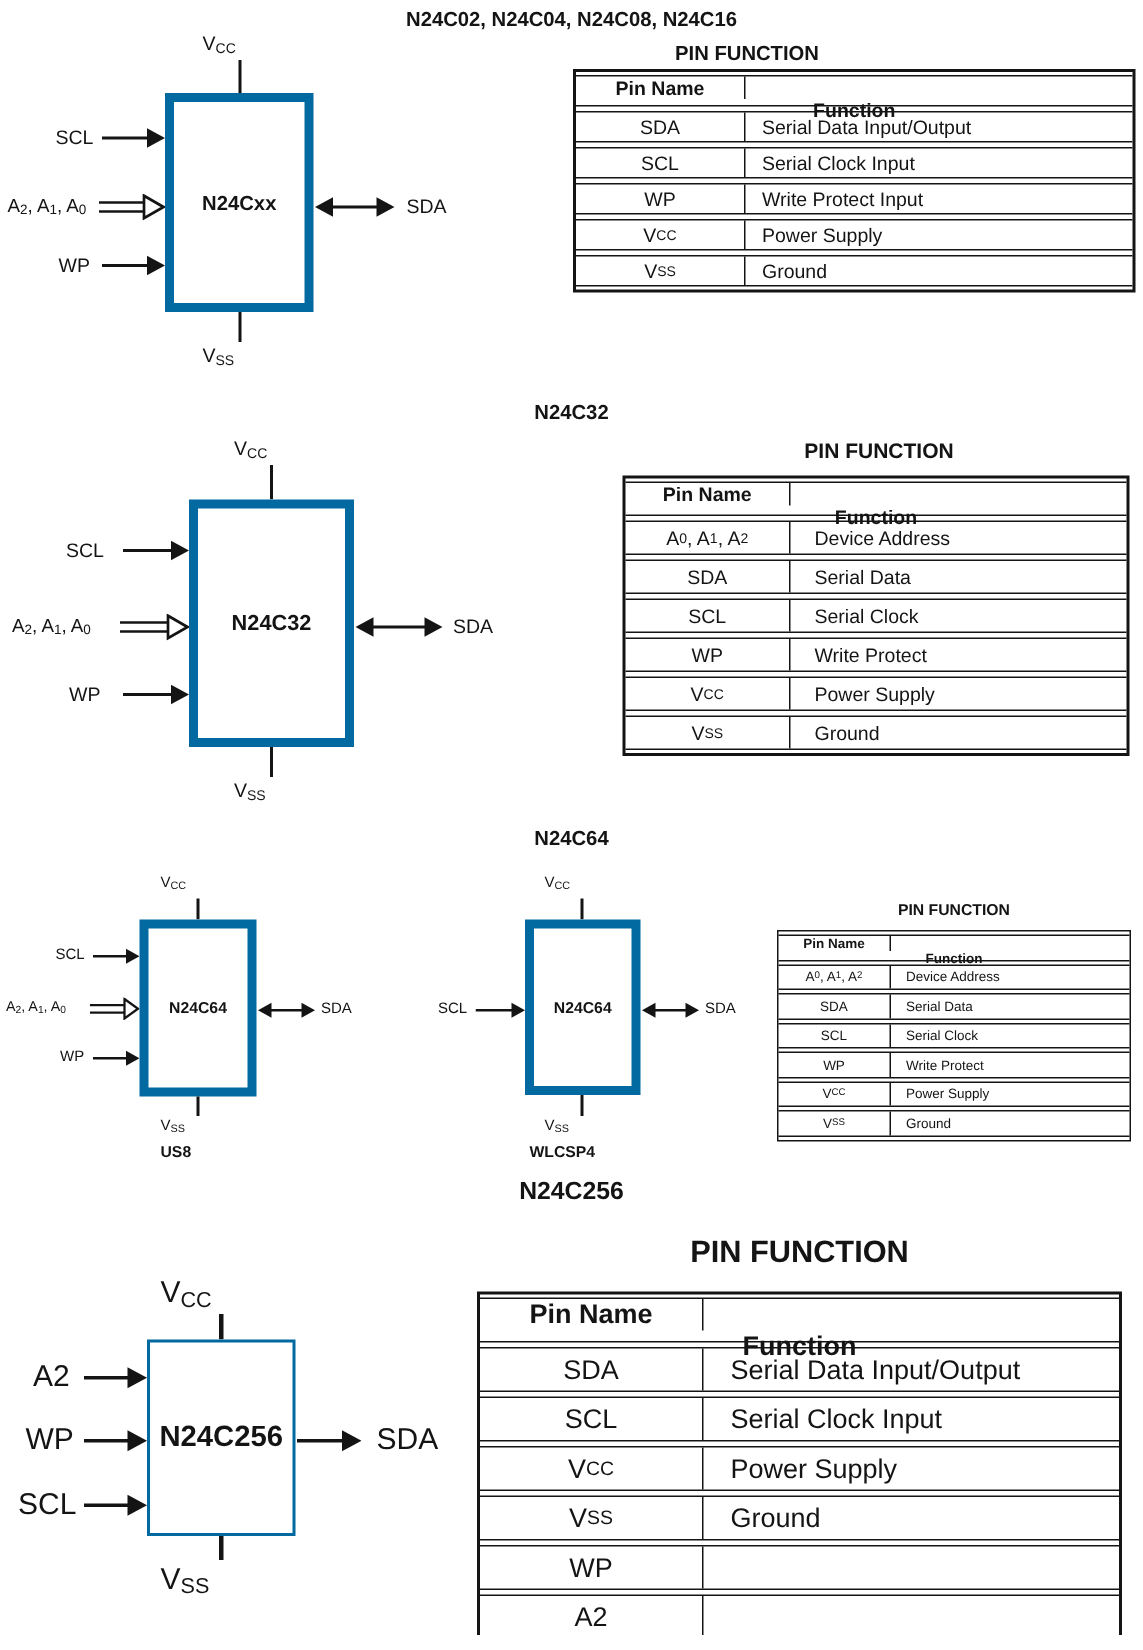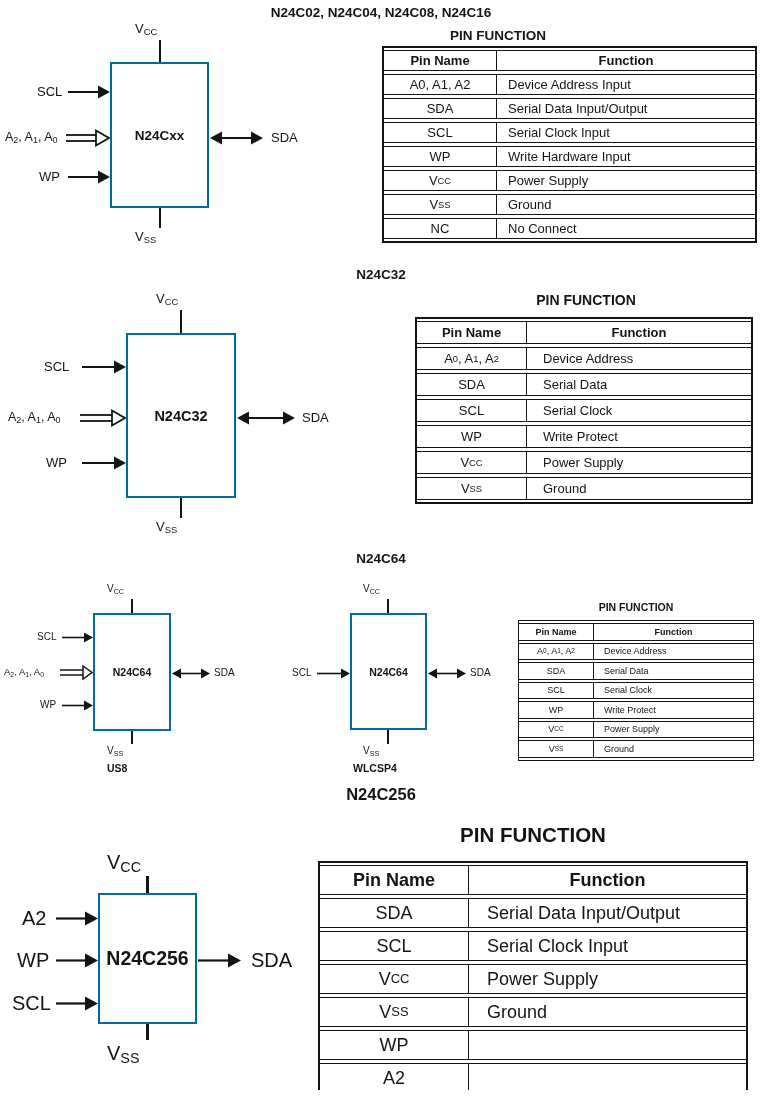--- a/index.html
+++ b/index.html
@@ -8,38 +8,38 @@
   .abs { position: absolute; }
   .ctr { text-align: left; }
   .bold { font-weight: bold; }
   sub { font-size: 0.72em; vertical-align: -0.22em; line-height: 0; }
 
   
   .sec-title { left: 0; width: 762px; text-align: center; font-weight: bold; }
   .tbl-heading { text-align: center; font-weight: bold; }
 
   
-  .chip { border: 2px solid #0369a1; background: #fff; display: flex; align-items: center; justify-content: center; font-weight: bold; }
+  .chip { border: 6px solid #0369a1; background: #fff; display: flex; align-items: center; justify-content: center; font-weight: bold; }
 
   
   .vline { width: 2px; background: #141414; }
 
   
   .plabel { white-space: nowrap; }
   .lh16 { font-size: 13px; line-height: 16px; }
   .lh12 { font-size: 10px; line-height: 12px; }
   .lh24 { font-size: 20px; line-height: 24px; }
 
   
   .tbl { border: 2px solid #141414; background: #fff; display: flex; flex-direction: column; gap: 3px; padding: 2px 0; }
   .trow { display: flex; border-top: 1.5px solid #141414; border-bottom: 1.5px solid #141414; flex: 0 0 auto; }
   .tc { display: flex; align-items: center; justify-content: center; white-space: nowrap; }
   .tc.pin { flex: 0 0 auto; border-right: 1.5px solid #141414; }
   .tc.fn { flex: 1 1 auto; justify-content: flex-start; }
-  .trow.thead { font-weight: bold; }
+  .trow.thead { font-weight: bold; flex-direction: column; }
   .trow.thead .tc.fn { justify-content: center; padding-left: 0 !important; }
 
   .t1 { font-size: 13px; } .t1 .trow { height: 21px; } .t1 .tc.pin { width: 113px; } .t1 .tc.fn { padding-left: 11px; }
   .t2 { font-size: 13px; } .t2 .trow { height: 23px; } .t2 .tc.pin { width: 110px; } .t2 .tc.fn { padding-left: 16px; }
   .t3 { font-size: 9px; gap: 2px; border-width: 1.5px; } .t3 .trow { height: 17.5px; border-width: 1.2px; } .t3 .tc.pin { width: 75px; border-right-width: 1.2px; } .t3 .tc.fn { padding-left: 10px; }
   .t4 { font-size: 18px; } .t4 .trow { height: 30px; } .t4 .tc.pin { width: 149px; } .t4 .tc.fn { padding-left: 18px; }
 
   svg { display: block; }
 </style>
 </head>
@@ -84,61 +84,49 @@
   <div class="abs plabel lh16" style="left:271px; top:130px;">SDA</div>
 
   <div class="abs tbl-heading" style="left:383px; top:28px; width:230px; font-size:13.5px;">PIN FUNCTION</div>
   <div class="abs tbl t1" style="left:382px; top:46px; width:375px;">
     <div class="trow thead">
       <div class="tc pin">Pin Name</div>
       <div class="tc fn">Function</div>
     </div>
     <div class="trow">
         <div class="tc pin">
-          <span>A0, A1, A2</span>
-        </div>
-        <div class="tc fn">Device Address Input</div>
-      </div>
-    <div class="trow">
-        <div class="tc pin">
           <span>SDA</span>
         </div>
         <div class="tc fn">Serial Data Input/Output</div>
       </div>
     <div class="trow">
         <div class="tc pin">
           <span>SCL</span>
         </div>
         <div class="tc fn">Serial Clock Input</div>
       </div>
     <div class="trow">
         <div class="tc pin">
           <span>WP</span>
         </div>
-        <div class="tc fn">Write Hardware Input</div>
+        <div class="tc fn">Write Protect Input</div>
       </div>
     <div class="trow">
         <div class="tc pin">
           <span>V</span>
           <sub>CC</sub>
         </div>
         <div class="tc fn">Power Supply</div>
       </div>
     <div class="trow">
         <div class="tc pin">
           <span>V</span>
           <sub>SS</sub>
         </div>
         <div class="tc fn">Ground</div>
-      </div>
-    <div class="trow">
-        <div class="tc pin">
-          <span>NC</span>
-        </div>
-        <div class="tc fn">No Connect</div>
       </div>
   </div>
 
   <div class="abs sec-title" style="top:267px; font-size:13.5px;">N24C32</div>
 
   <div class="abs ctr lh16" style="left:156px; top:291px; width:50px;"><span>V</span><sub>CC</sub></div>
   <div class="abs vline" style="left:180px; top:310px; height:23px;"></div>
   <div class="abs chip" style="left:126px; top:333px; width:110px; height:165px; font-size:14.5px;">
     <span>N24C32</span>
   </div>

